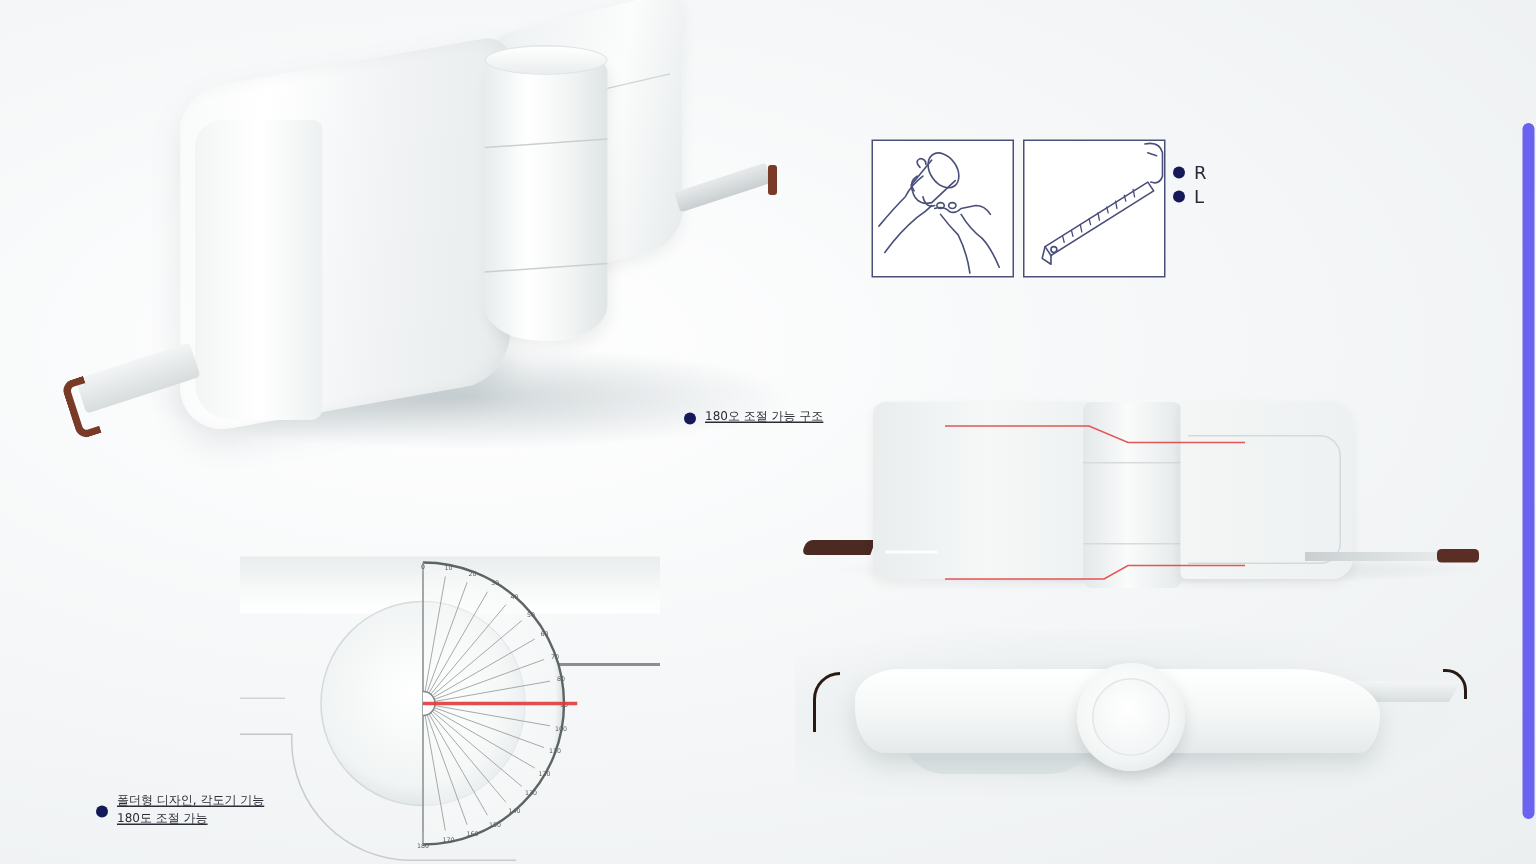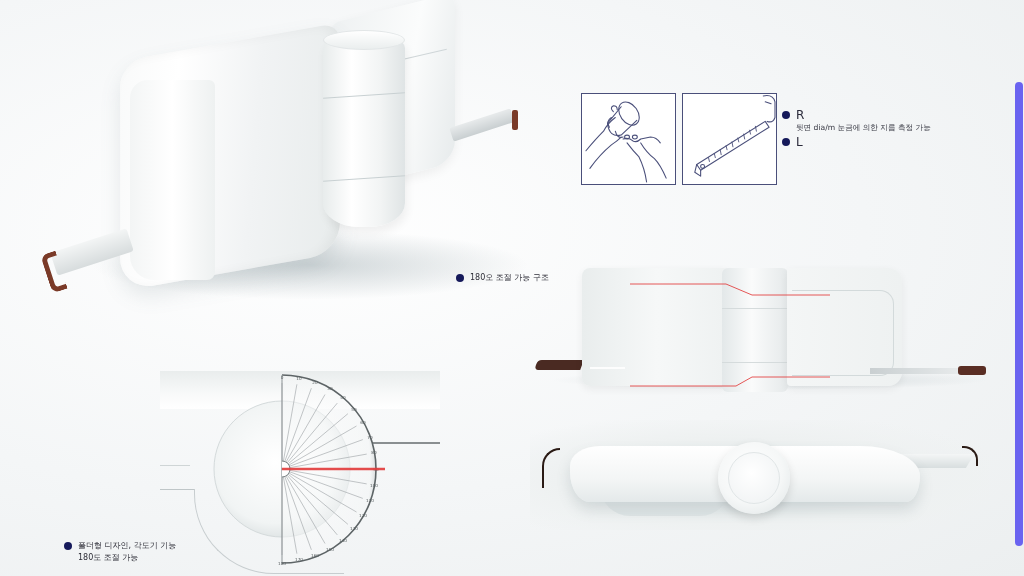--- a/index.html
+++ b/index.html
@@ -87,24 +87,24 @@
   .features { left: 782px; top: 108px; width: 240px; }
   .feat-row { display: flex; align-items: center; gap: 6px; }
   .bullet {
     width: 8px; height: 8px; border-radius: 50%; background: #15195a; flex: none;
   }
   .feat-head { font-size: 12px; color: #2a2a3a; line-height: 14px; }
   .feat-line { font-size: 7.6px; color: #33343f; line-height: 11px; padding-left: 14px; white-space: nowrap; }
   .feat-line .accent { color: #2b2f9a; }
 
   
-  .caption { display: flex; align-items: flex-start; gap: 6px; font-size: 8px; line-height: 12px; color: #2c2c36; }
+  .caption { display: flex; align-items: center; gap: 6px; font-size: 8px; line-height: 12px; color: #2c2c36; text-decoration: underline; }
   .caption .bullet { margin-top: 2px; }
   .cap-structure { left: 456px; top: 272px; }
-  .cap-folder { left: 64px; top: 540px; }
+  .cap-folder { left: 64px; top: 528px; }
 
   
   .topview { left: 530px; top: 260px; width: 460px; height: 130px; }
   .tv-shadow {
     left: 20px; top: 110px; width: 440px; height: 20px;
     background: radial-gradient(ellipse at 50% 50%, rgba(150,165,170,.35), rgba(255,255,255,0) 70%);
   }
   .tv-left {
     left: 52px; top: 8px; width: 150px; height: 118px;
     background: linear-gradient(90deg, #e9eded, #f6f8f8 50%, #eef1f1);
@@ -254,21 +254,20 @@
       </g>
     </g>
   </svg>
 </div>
 
 <div class="abs features">
   <div class="feat-row">
     <span class="bullet"></span>
     <span class="feat-head">R</span>
   </div>
-  <div class="feat-line">뒷면 dia/m 눈금에 의한 지름 측정 가능</div>
   <div class="feat-row" style="margin-top:2px;">
     <span class="bullet"></span>
     <span class="feat-head">L</span>
   </div>
 </div>
 
 <div class="abs caption cap-structure">
   <span class="bullet"></span>
   <span>180오 조절 가능 구조</span>
 </div>

